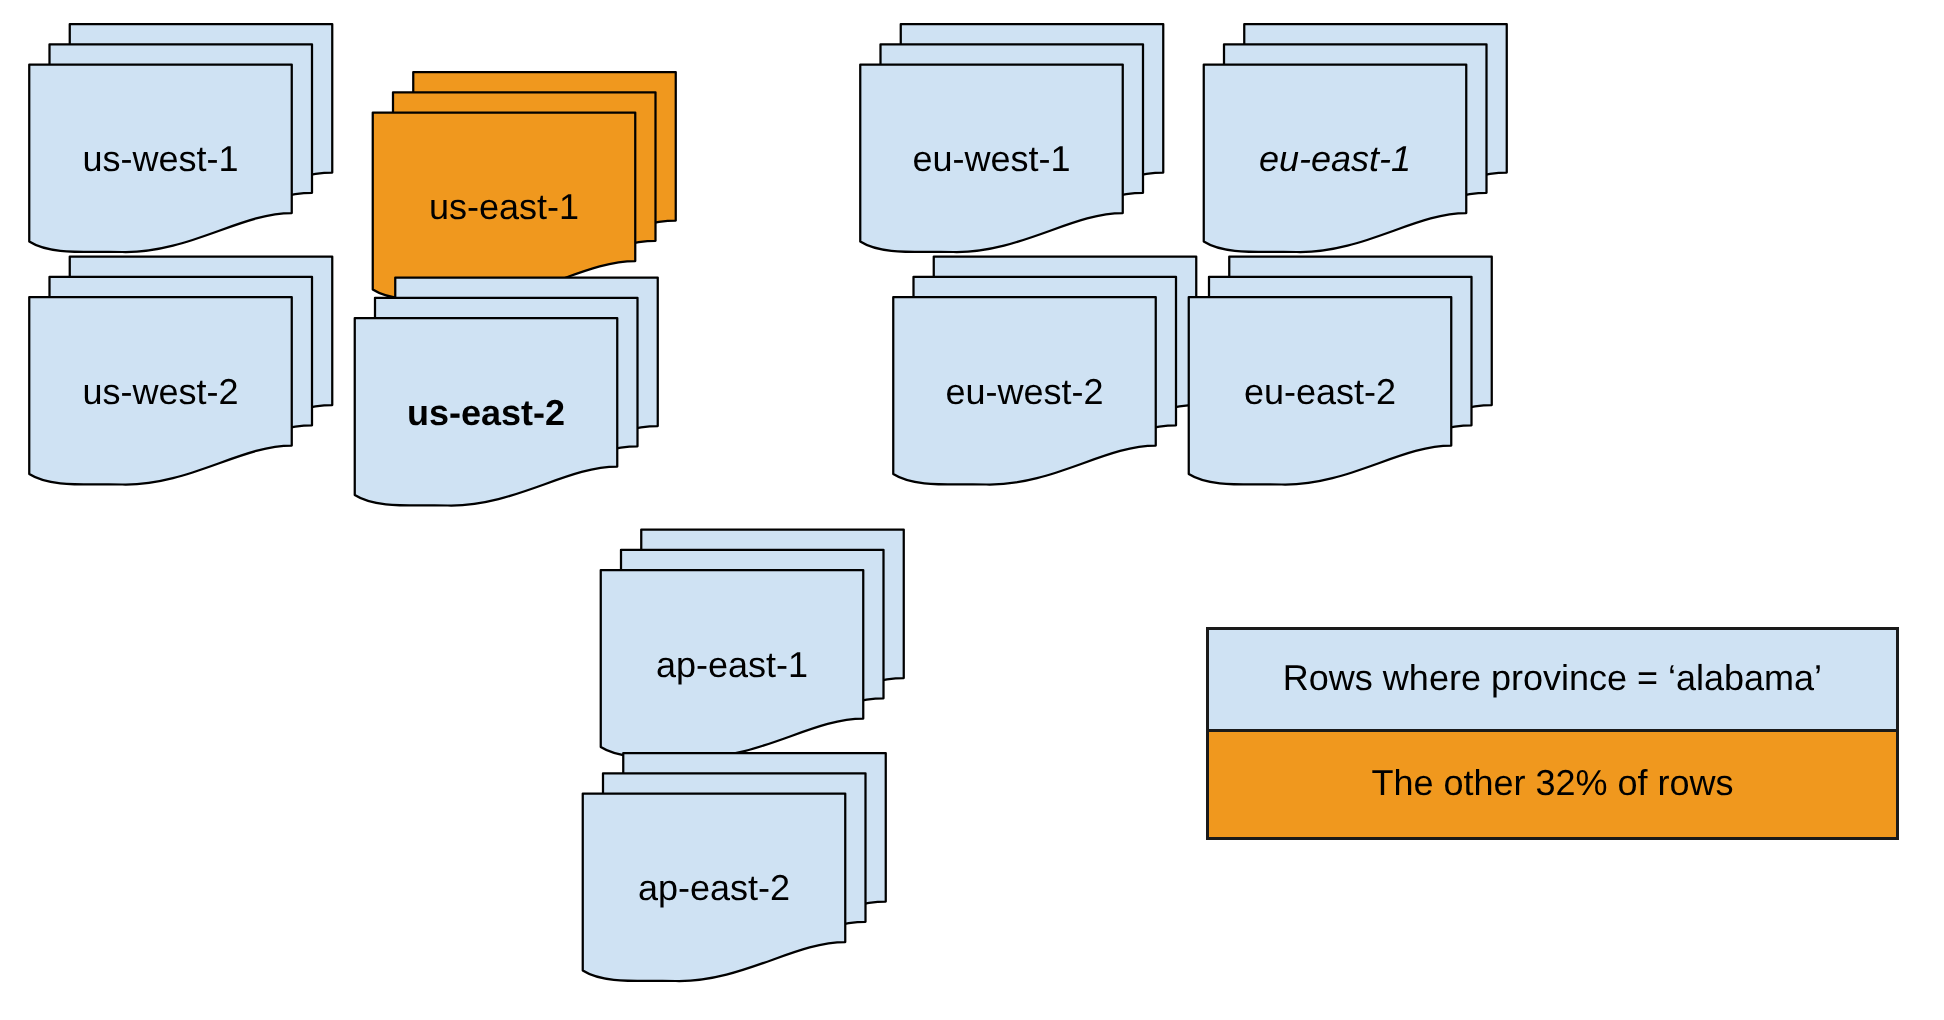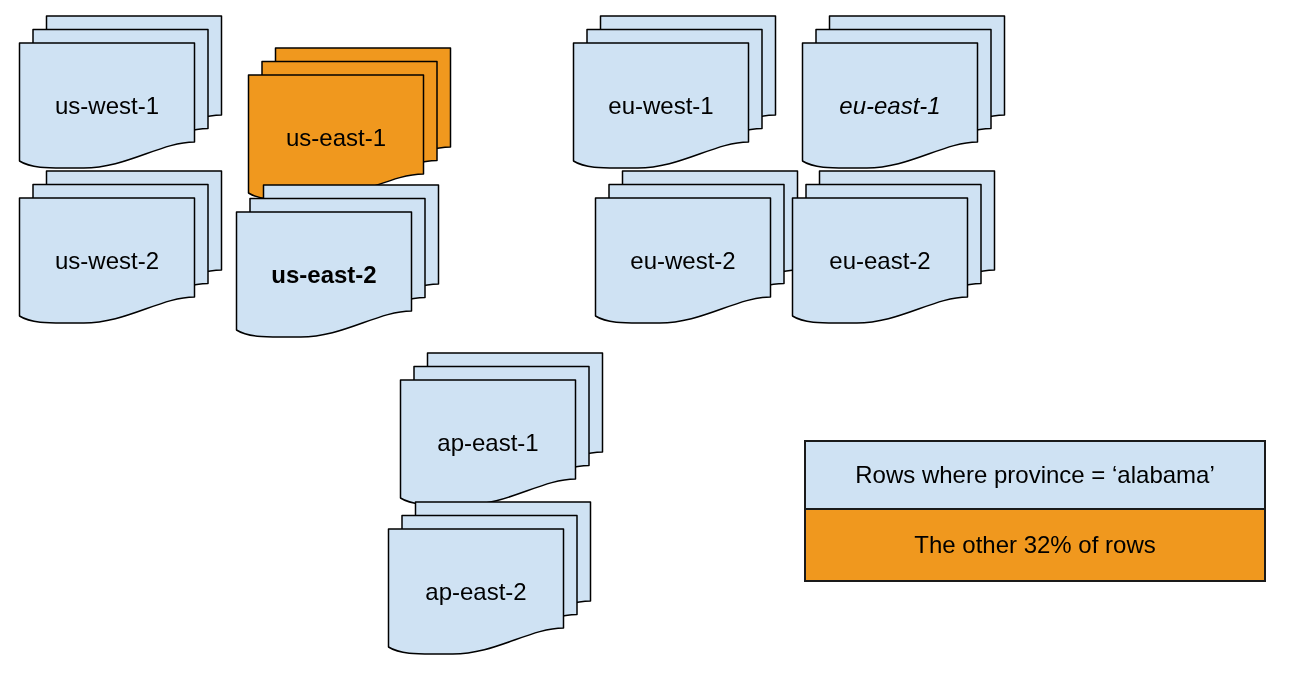--- a/index.html
+++ b/index.html
@@ -139,21 +139,21 @@
       <div class="stack blue" style="left: 388px; top: 501px;">
     <svg viewBox="0 0 204 157">
       <path transform="translate(27.5,1)" d="M 0 0 H 175 V 99 C 141 99 106 126 62 125 C 38 124.5 14 127 0 118 Z"></path>
       <path transform="translate(14,14.5)" d="M 0 0 H 175 V 99 C 141 99 106 126 62 125 C 38 124.5 14 127 0 118 Z"></path>
       <path transform="translate(0.5,28)" d="M 0 0 H 175 V 99 C 141 99 106 126 62 125 C 38 124.5 14 127 0 118 Z"></path>
       <text x="88" y="99">ap-east-2</text>
     </svg>
   </div>
     </div>
 
-  <div class="legend" id="legend" style="left: 804px; top: 440px; width: 458px;">
+  <div class="legend" id="legend" style="left: 804px; top: 418px; width: 458px;">
     <div class="legend-row blue">
       <span>Rows where province = ‘alabama’</span>
     </div>
     <div class="legend-row orange">
       <span>The other 32% of rows</span>
     </div>
   </div>
 
 </div>
 

